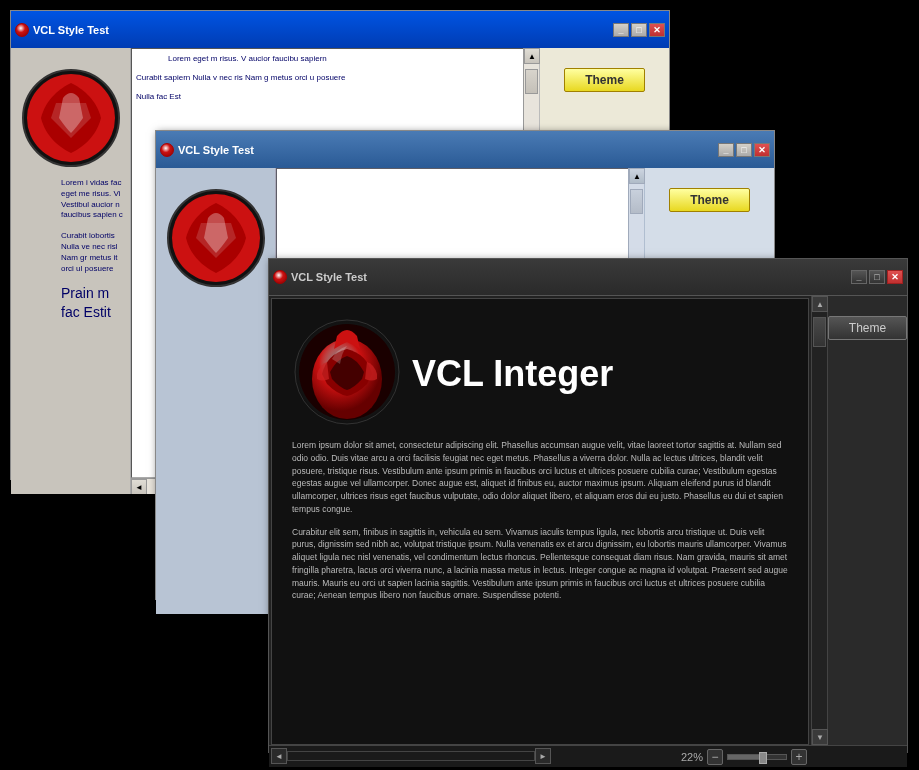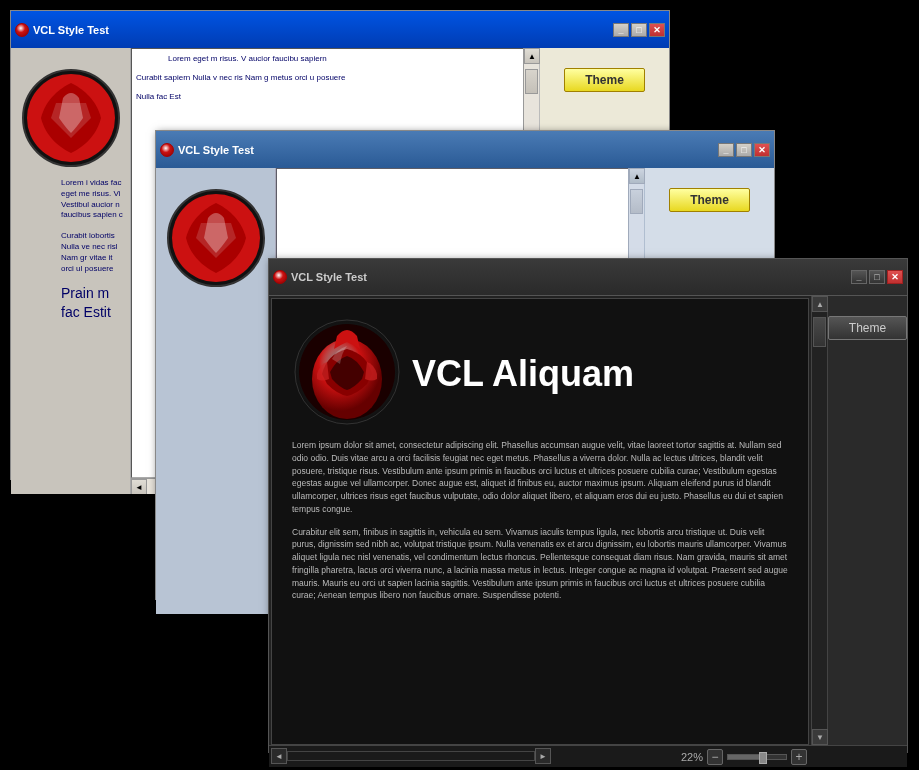--- a/index.html
+++ b/index.html
@@ -228,21 +228,21 @@
           <circle cx="50" cy="50" r="44" fill="#cc1111"></circle>
           <path d="M50 15 C60 20, 75 30, 80 50 C75 70, 60 80, 50 85 C40 80, 25 70, 20 50 C25 30, 40 20, 50 15Z" fill="#aa0000"></path>
           <path d="M35 35 L65 35 L70 50 L50 70 L30 50 Z" fill="white" opacity="0.15"></path>
           <path d="M42 30 Q50 20 58 30 L62 50 Q55 60 50 65 Q45 60 38 50 Z" fill="white" opacity="0.3"></path>
         </svg>
       </div>
 
       <div style="position:absolute;top:130px;left:5px;right:5px;margin-left:45px;">
         <div style="font-size:8px;line-height:1.35;color:#000066;font-family:Arial;">Lorem i vidas fac eget me risus. Vi Vestibul aucior n faucibus sapien c</div>
         <div style="height:10px;"></div>
-        <div style="font-size:8px;line-height:1.35;color:#000066;font-family:Arial;">Curabit lobortis Nulla ve nec risl Nam gr vitae it orci ul posuere</div>
+        <div style="font-size:8px;line-height:1.35;color:#000066;font-family:Arial;">Curabit lobortis Nulla ve nec risl Nam gr metus it orci ul posuere</div>
         <div style="height:10px;"></div>
         <div style="font-size:14px;line-height:1.35;color:#000066;font-family:Arial;">Prain m fac Estit</div>
       </div>
     </div>
 
     <div style="position:absolute;left:120px;top:0;right:130px;bottom:16px;background:#fff;border:1px inset #aaa;overflow:hidden;padding:4px;">
       <div style="font-size:8px;line-height:1.4;color:#000066;margin-left:32px;">Lorem eget m risus. V aucior faucibu sapiern</div>
       <div style="height:8px;"></div>
       <div style="font-size:8px;line-height:1.4;color:#000066;">Curabit sapiern Nulla v nec ris Nam g metus orci u posuere</div>
       <div style="height:8px;"></div>
@@ -363,21 +363,21 @@
           <path d="M38 58 Q45 45, 55 42 Q65 45, 72 58 L70 65 Q62 74, 55 76 Q48 74, 40 65 Z" fill="#440000"></path>
 
           <path d="M45 22 Q55 10, 65 22 L68 35 Q60 30, 55 28 Q50 30, 42 35 Z" fill="#cc1111"></path>
 
           <path d="M40 45 Q45 35, 55 32 Q50 38, 48 50 Z" fill="white" opacity="0.2"></path>
 
           <path d="M25 60 Q28 50, 35 48 L37 65 Q30 68, 25 65 Z" fill="#cc2222" opacity="0.7"></path>
           <path d="M85 60 Q82 50, 75 48 L73 65 Q80 68, 85 65 Z" fill="#cc2222" opacity="0.7"></path>
         </svg>
         <div style="margin-left:10px;">
-          <span class="vcl-title">VCL Aliquam</span>
+          <span class="vcl-title">VCL Integer</span>
         </div>
       </div>
 
       <div style="padding:0 20px 10px;font-size:8.5px;line-height:1.5;color:#bbb;font-family:Arial,sans-serif;">Lorem ipsum dolor sit amet, consectetur adipiscing elit. Phasellus accumsan augue velit, vitae laoreet tortor sagittis at. Nullam sed odio odio. Duis vitae arcu a orci facilisis feugiat nec eget metus. Phasellus a viverra dolor. Nulla ac lectus ultrices, blandit velit posuere, tristique risus. Vestibulum ante ipsum primis in faucibus orci luctus et ultrices posuere cubilia curae; Vestibulum egestas egestas augue vel ullamcorper. Donec augue est, aliquet id finibus eu, auctor maximus ipsum. Aliquam eleifend purus id blandit ullamcorper, ultrices risus eget faucibus vulputate, odio dolor aliquet libero, et aliquam eros dui eu justo. Phasellus eu dui et sapien tempus congue.</div>
 
       <div style="padding:0 20px 10px;font-size:8.5px;line-height:1.5;color:#bbb;font-family:Arial,sans-serif;">Curabitur elit sem, finibus in sagittis in, vehicula eu sem. Vivamus iaculis tempus ligula, nec lobortis arcu tristique ut. Duis velit purus, dignissim sed nibh ac, volutpat tristique ipsum. Nulla venenatis ex et arcu dignissim, eu lobortis mauris ullamcorper. Vivamus aliquet ligula nec nisl venenatis, vel condimentum lectus rhoncus. Pellentesque consequat diam risus. Nam gravida, mauris sit amet fringilla pharetra, lacus orci viverra nunc, a lacinia massa metus in lectus. Integer congue ac magna id volutpat. Praesent sed augue mauris. Mauris eu orci ut sapien lacinia sagittis. Vestibulum ante ipsum primis in faucibus orci luctus et ultrices posuere cubilia curae; Aenean tempus libero non faucibus ornare. Suspendisse potenti.</div>
     </div>
 
     <div class="status-bar">
 

